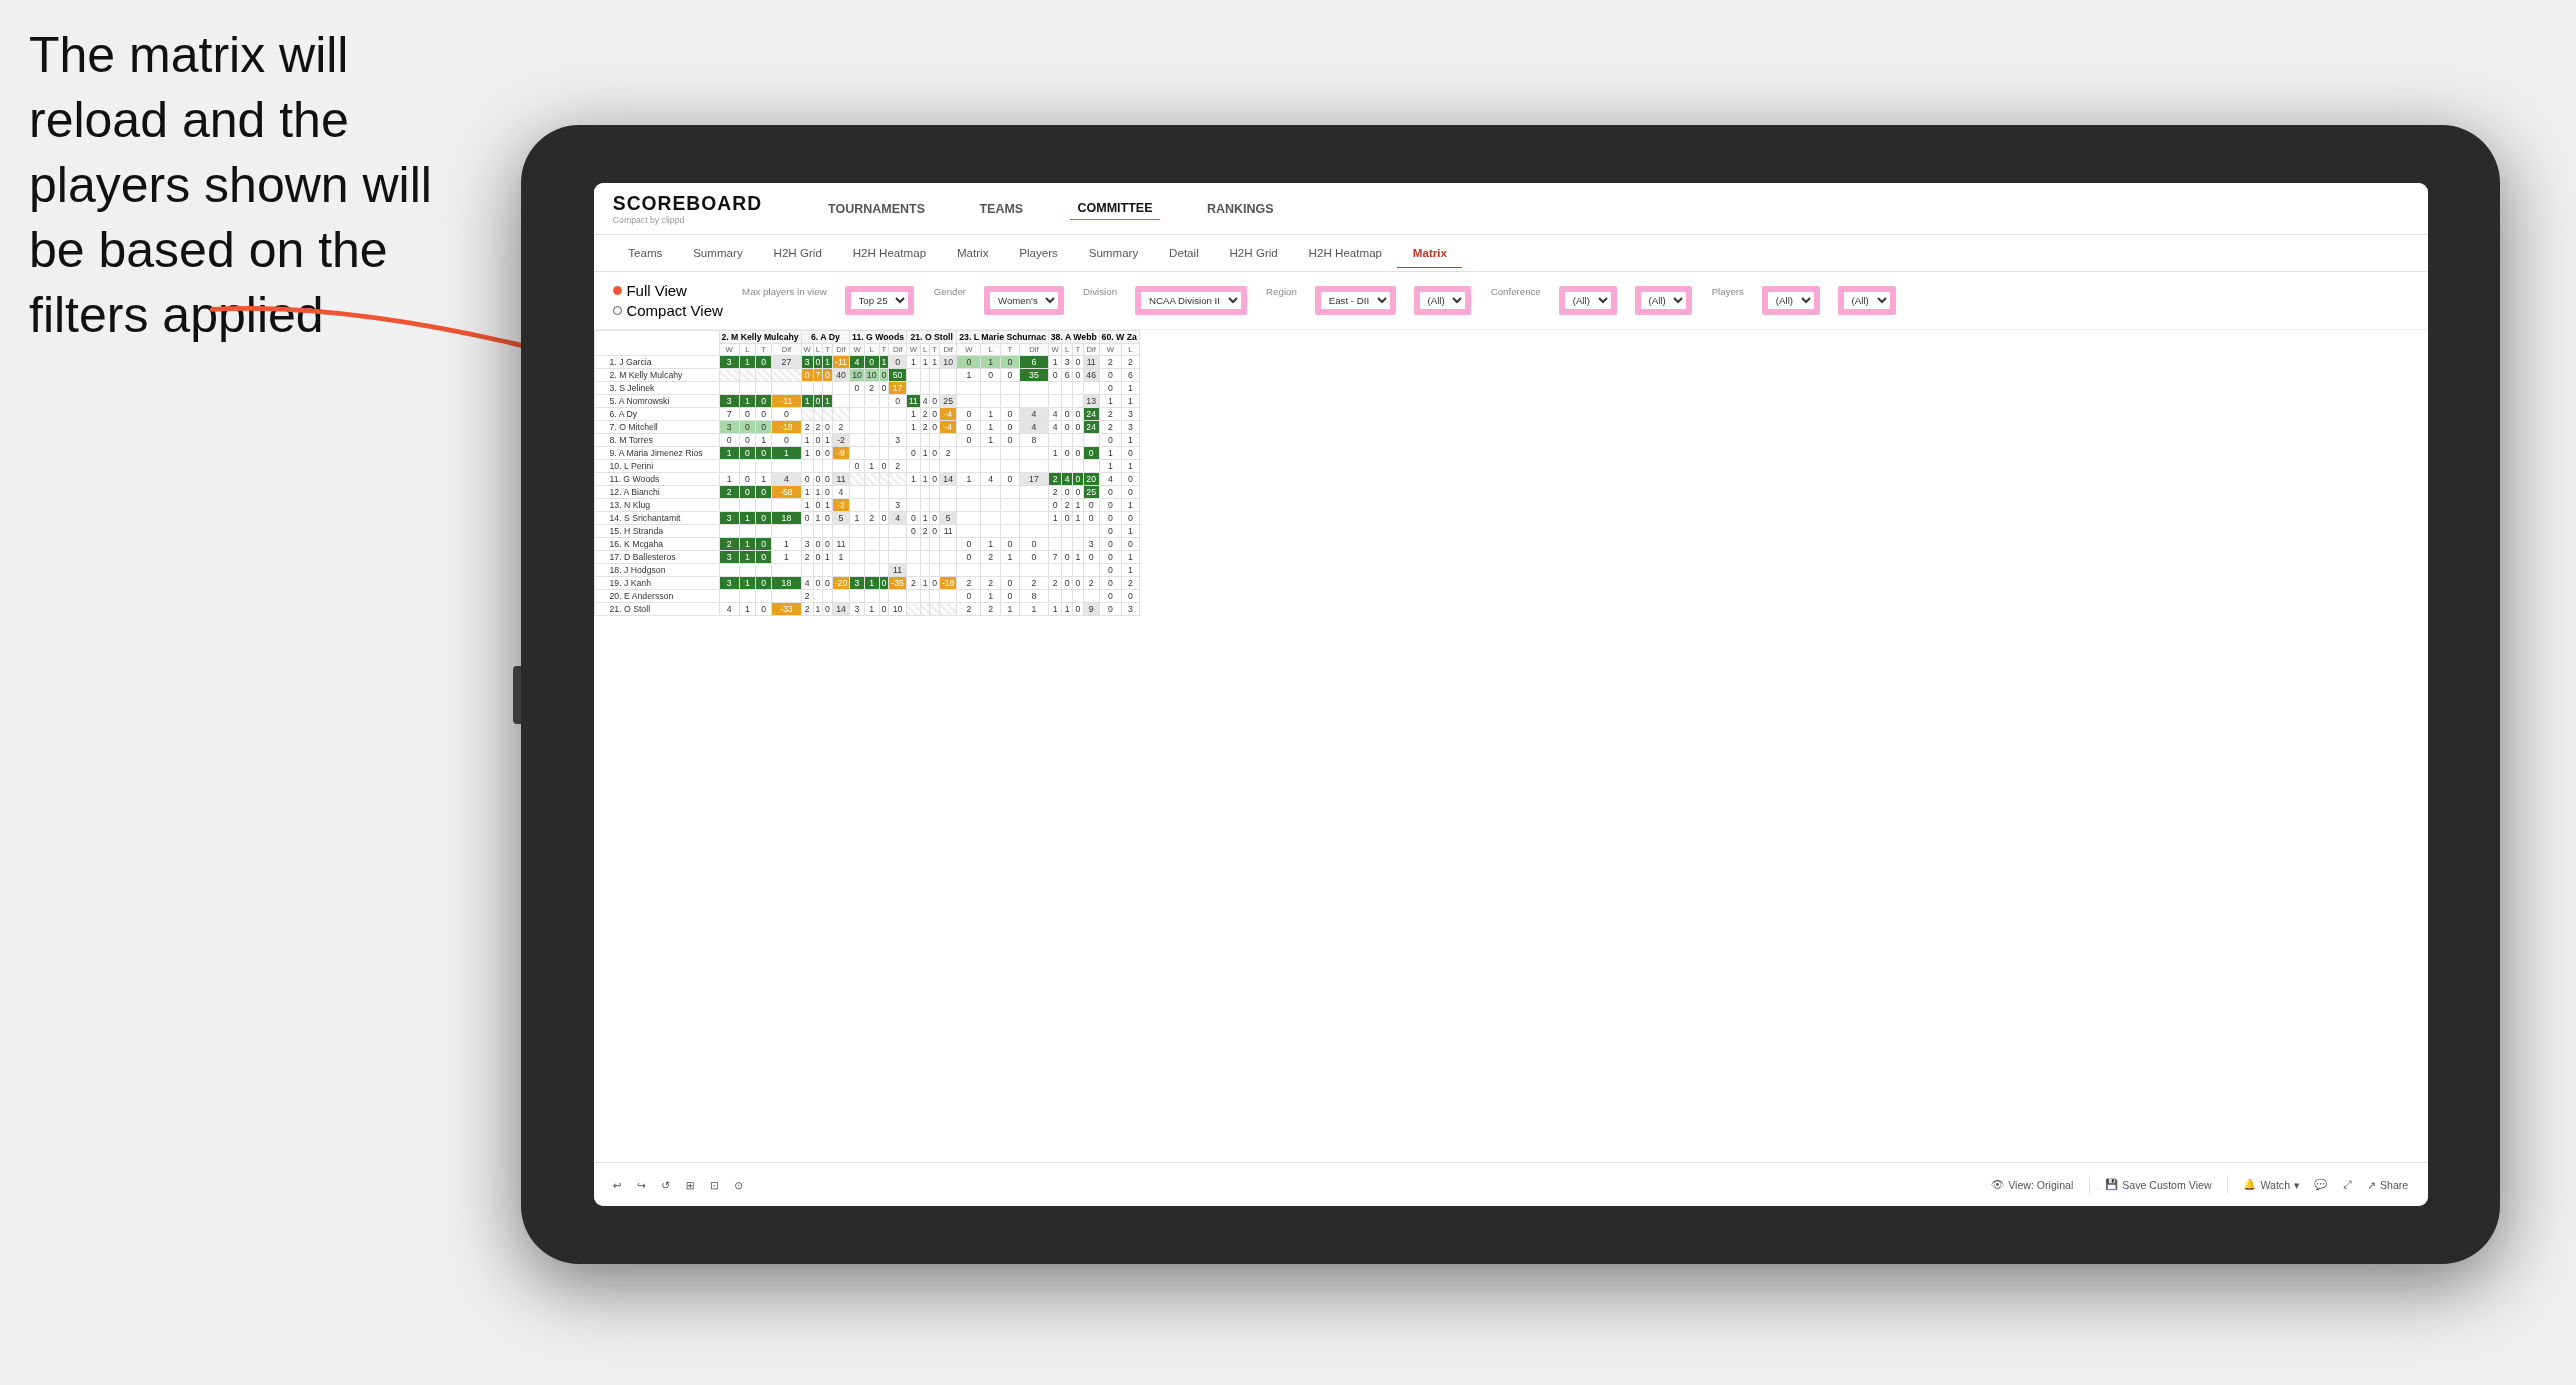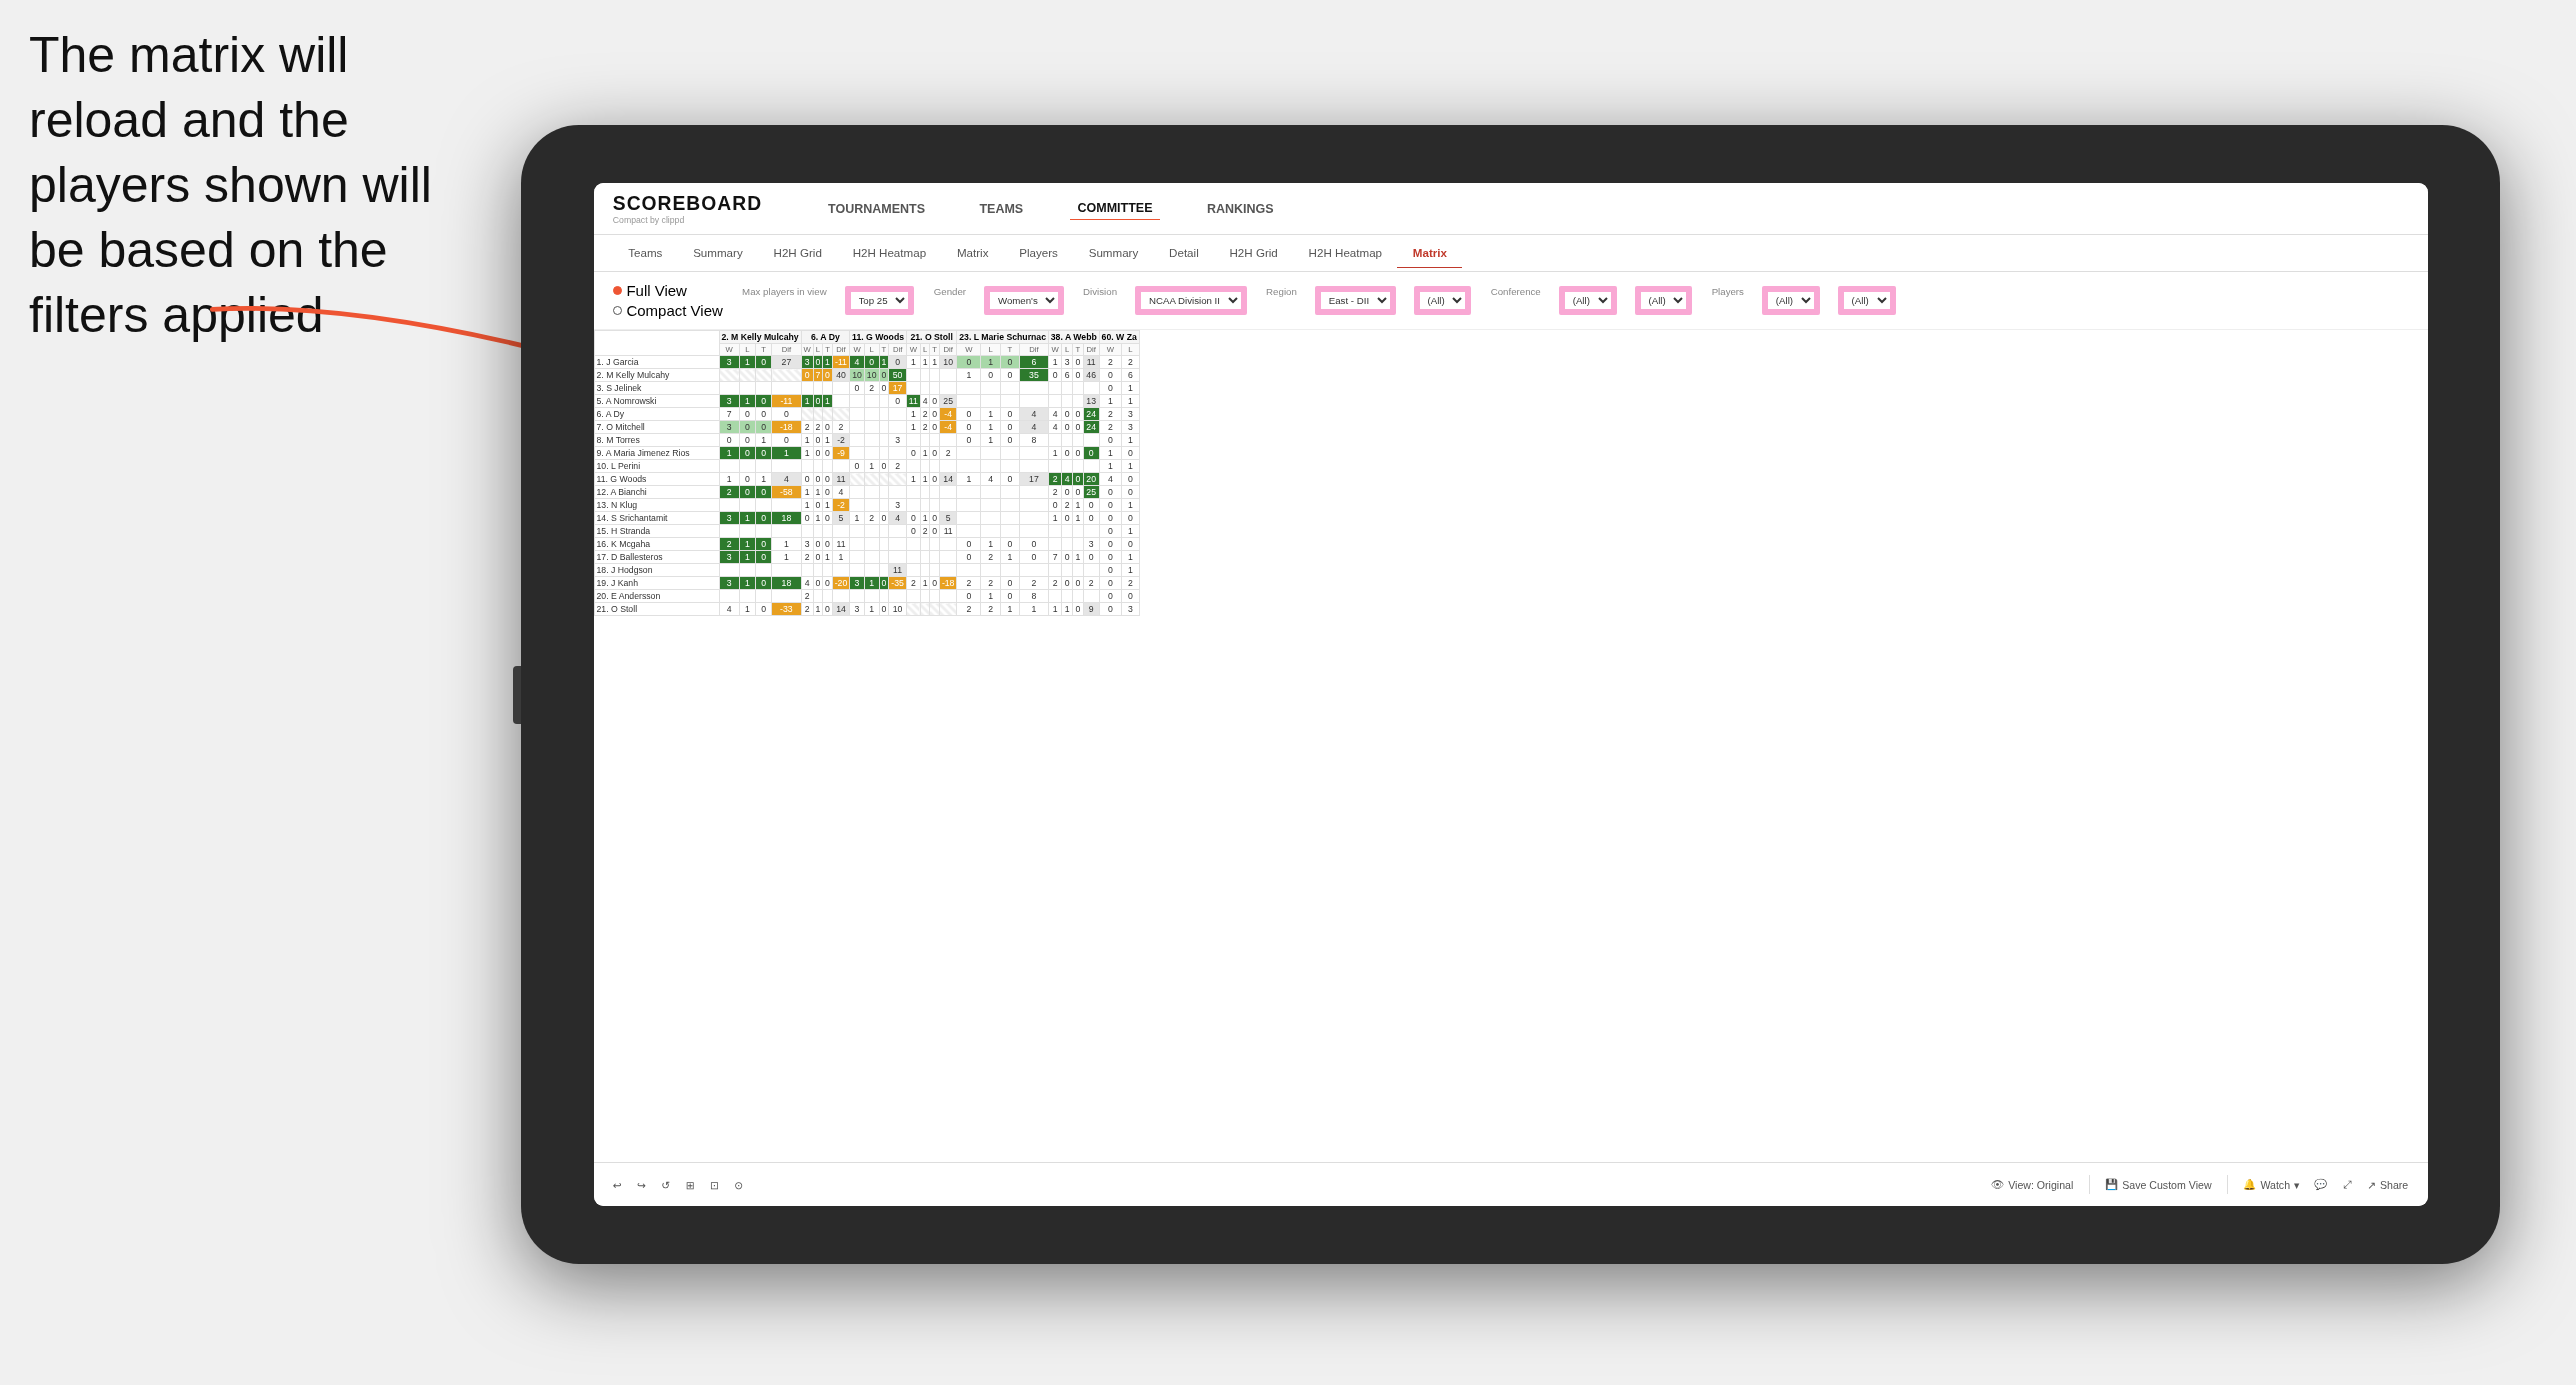--- a/index.html
+++ b/index.html
@@ -198,21 +198,21 @@
     }
 
     .matrix-table th, .matrix-table td {
       border: 1px solid #e0e0e0;
       padding: 1px 1.9px;
       text-align: center;
     }
 
     .matrix-table .player-name-col {
       text-align: left;
-      padding-left: 2px;
+      padding-left: 15px;
       font-size: 8.7px;
       color: #333;
       min-width: 125px;
       background: #fff;
     }
 
     .matrix-table .header-player {
       background: #f5f5f5;
       font-weight: 600;
       font-size: 8.7px;

